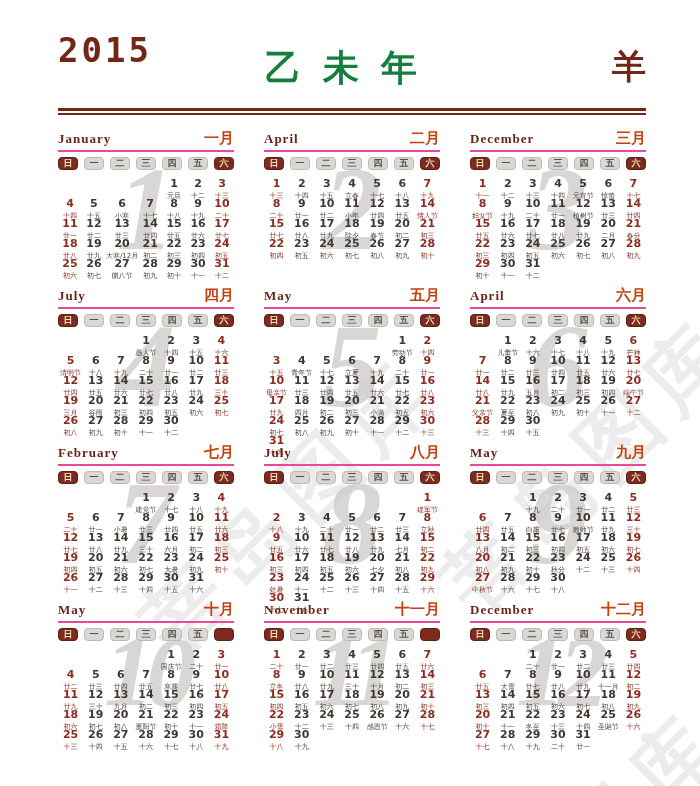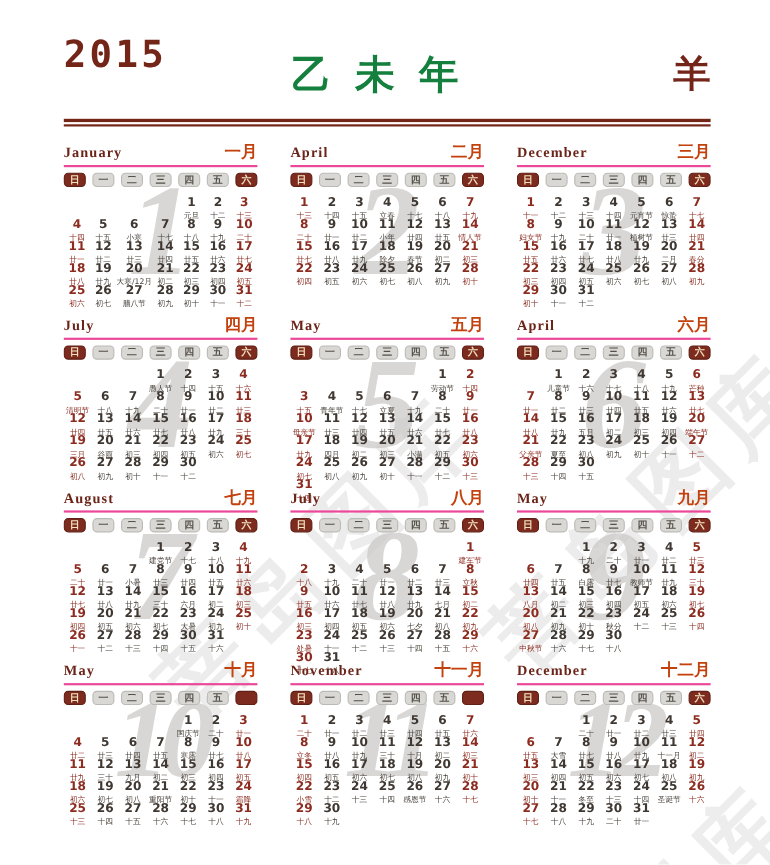--- a/index.html
+++ b/index.html
@@ -903,21 +903,21 @@
           </div>
           <div class="dcell">
             <div class="dnum">30</div>
             <div class="dlunar">十五</div>
           </div>
         </div>
   </div>
       <div class="month">
     <div class="ghost">7</div>
     <div class="m-title">
-      <span class="m-en">August</span>
+      <span class="m-en">February</span>
       <span class="m-zh">七月</span>
     </div>
     <div class="wdrow">
           <div class="wd weekend">日</div>
           <div class="wd">一</div>
           <div class="wd">二</div>
           <div class="wd">三</div>
           <div class="wd">四</div>
           <div class="wd">五</div>
           <div class="wd weekend">六</div>

